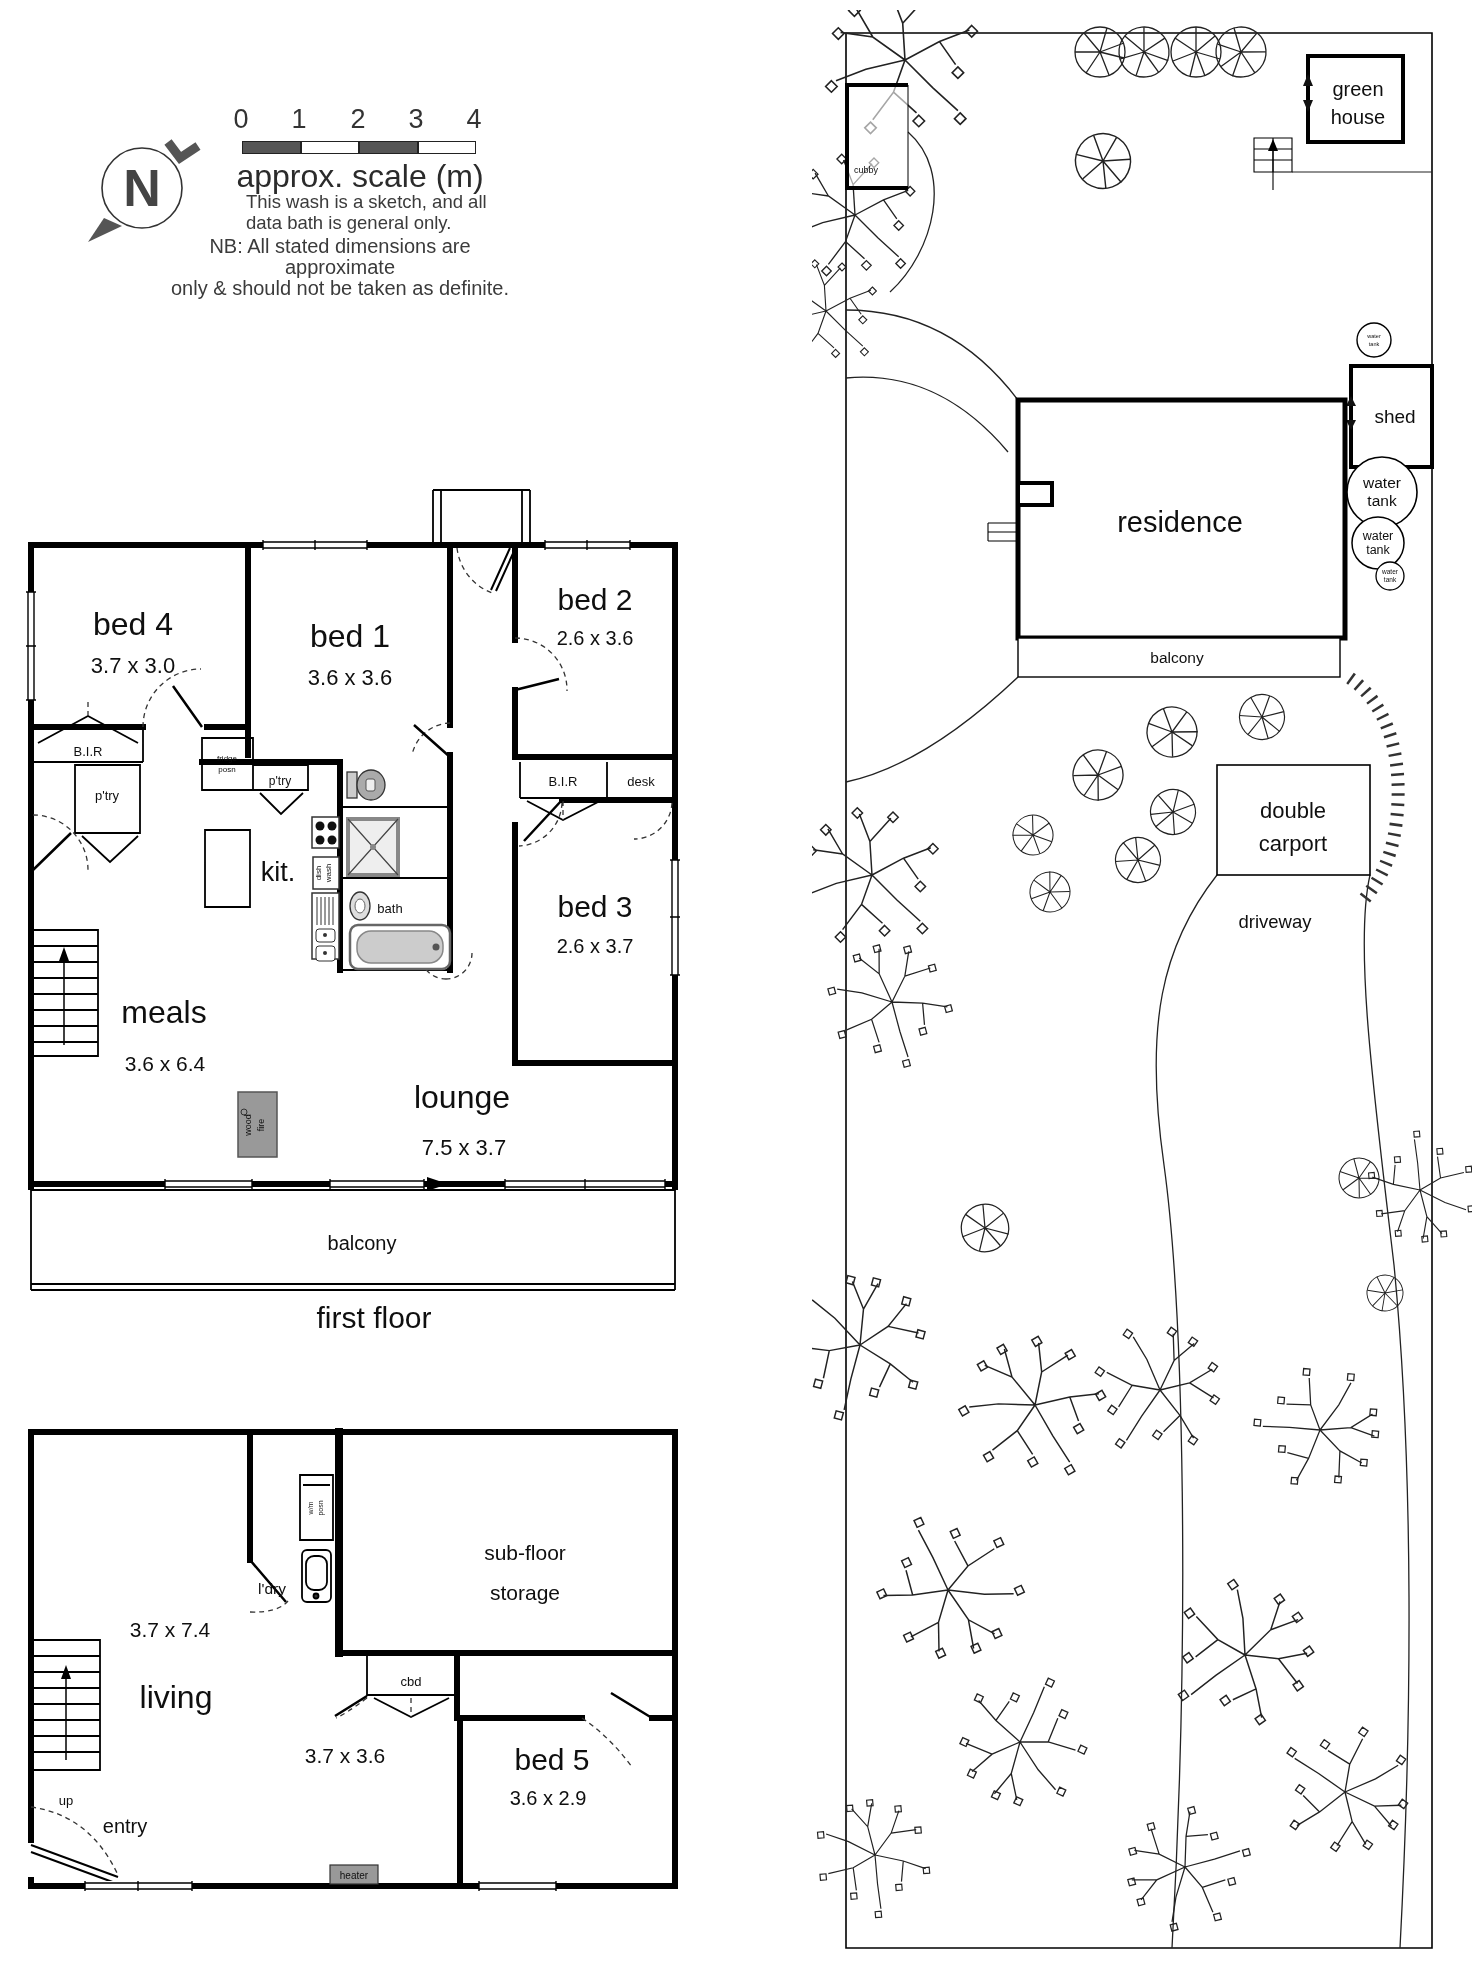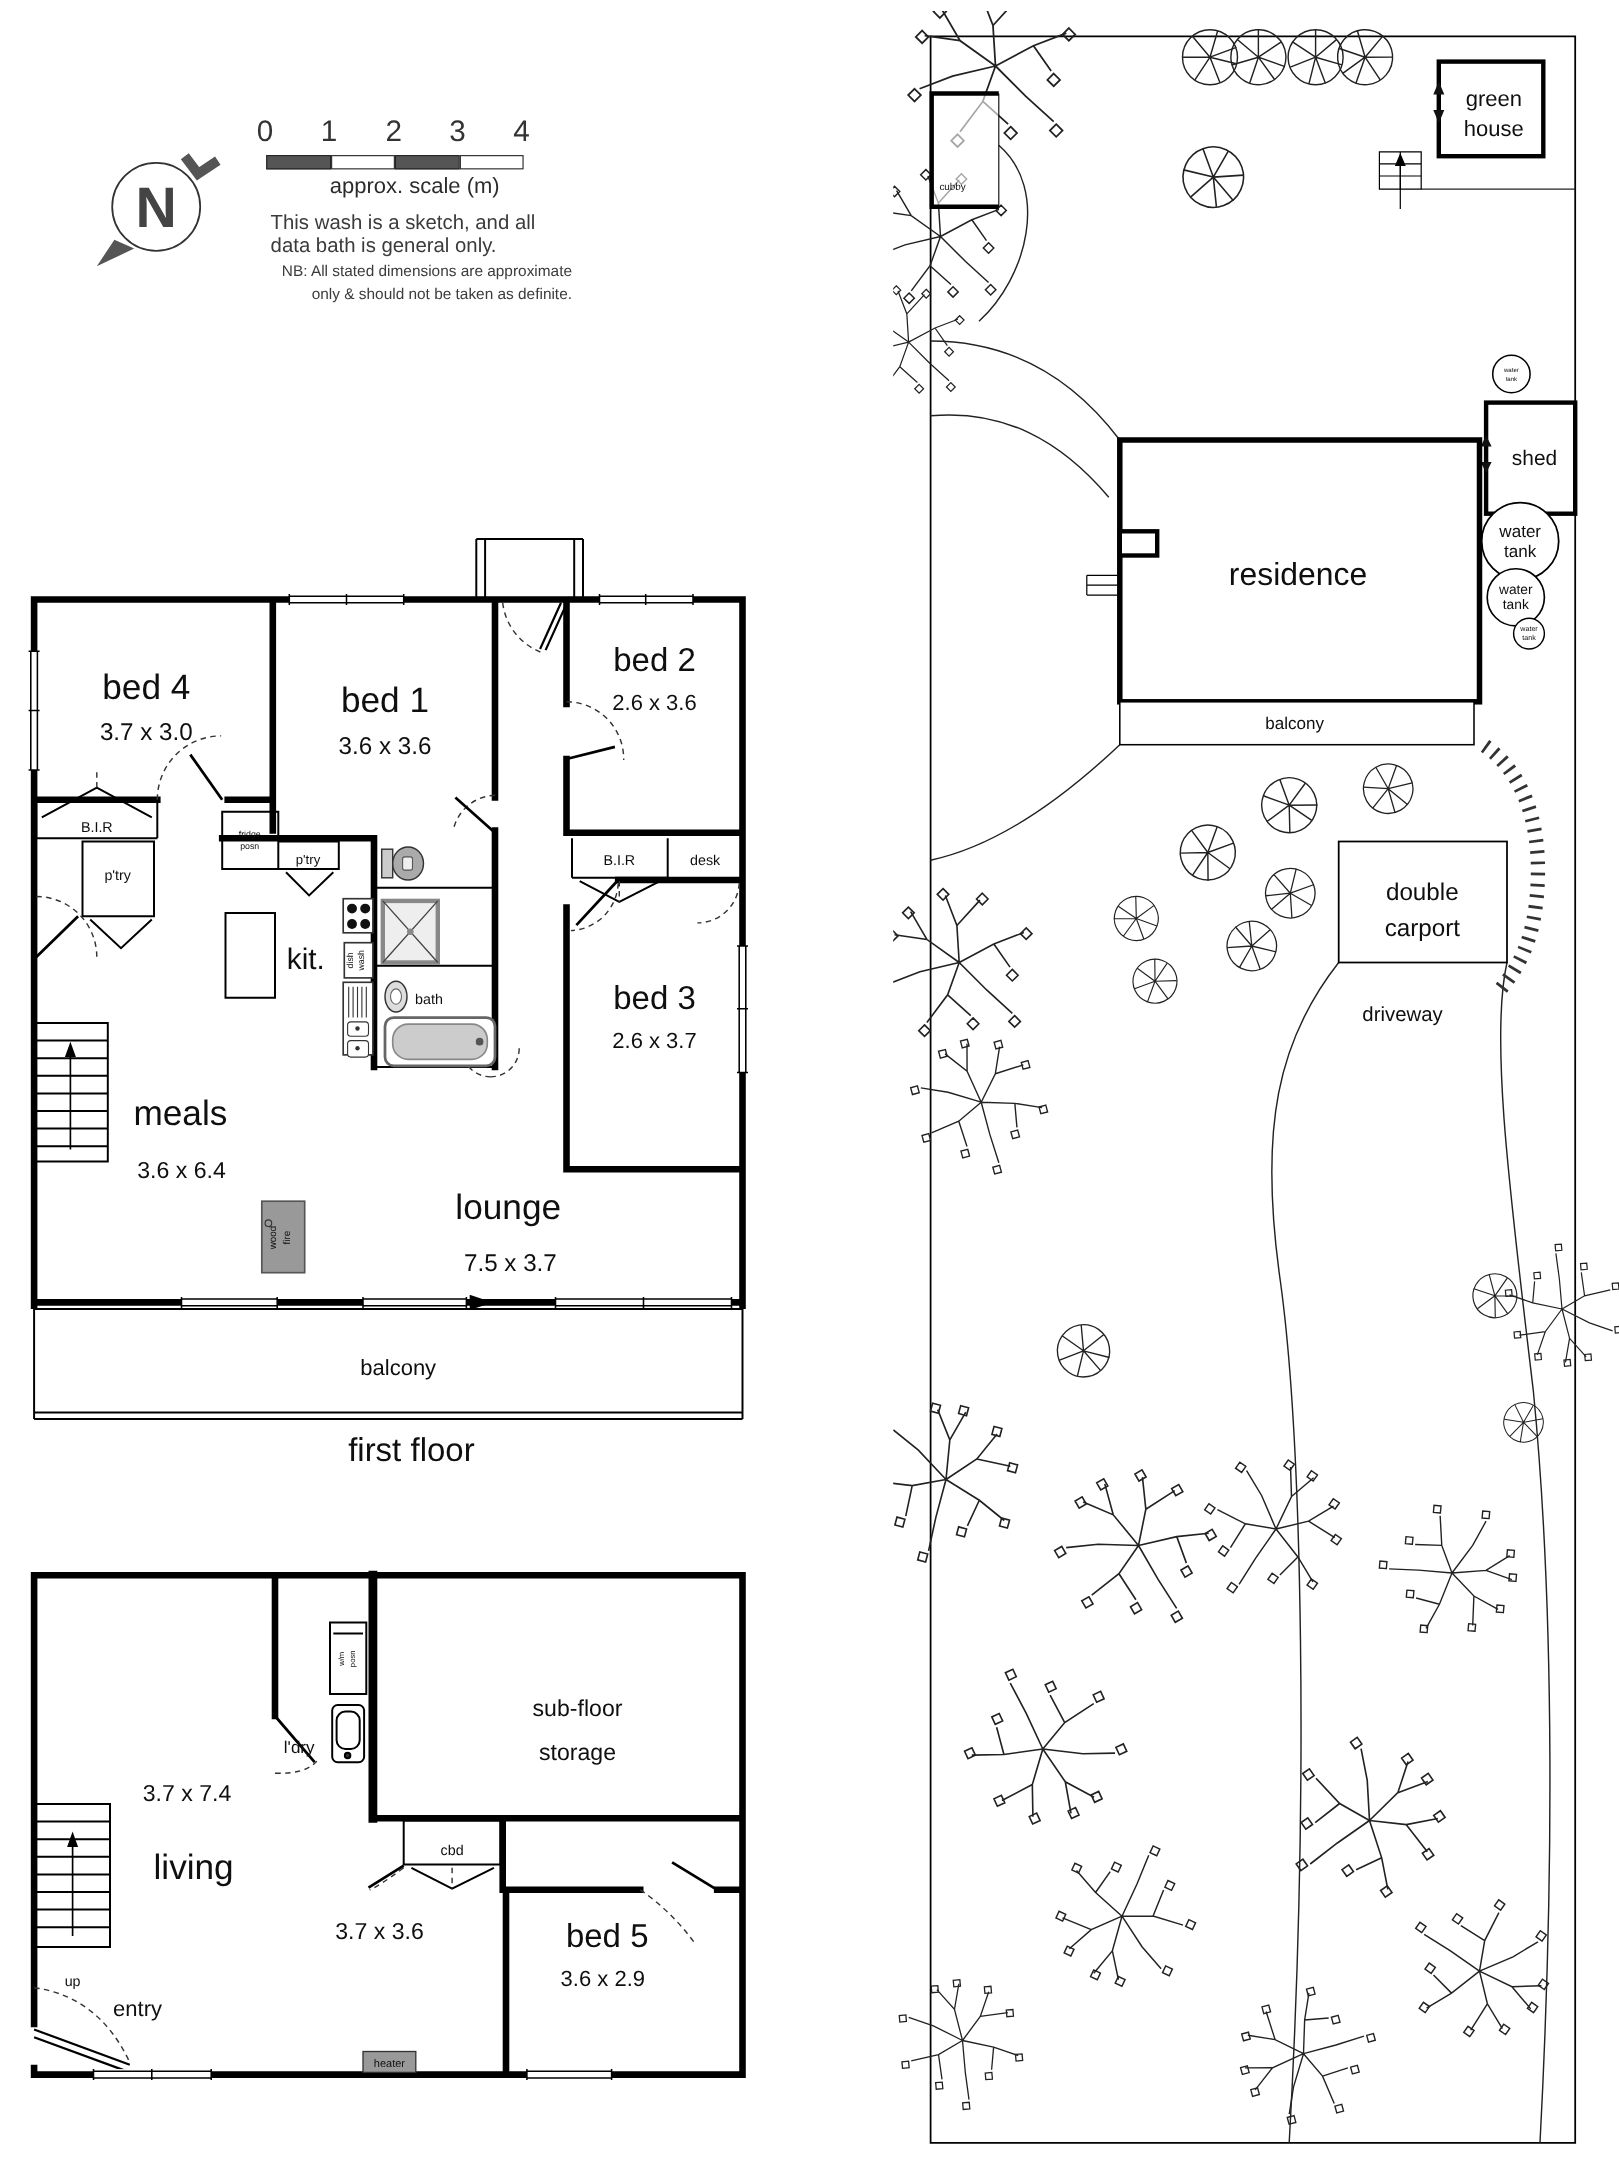--- a/index.html
+++ b/index.html
@@ -3,23 +3,23 @@
 <meta charset="utf-8">
 <style>
   html,body{margin:0;padding:0;background:#fff;}
   #canvas{position:relative;width:1472px;height:1962px;background:#fff;overflow:hidden;
           font-family:"Liberation Sans",sans-serif;color:#111;}
   .abs{position:absolute;}
   .tick{position:absolute;top:104px;font-size:27px;color:#333;transform:translateX(-50%);}
   #scalebar{position:absolute;left:242px;top:141px;width:234px;height:13px;display:flex;}
   .seg{flex:1;border:1px solid #222;box-sizing:border-box;}
   .seg.d{background:#555;} .seg.w{background:#fff;}
-  .scap{position:absolute;left:377px;top:158px;font-size:20px;color:#2b2b2b;transform:translateX(-50%);white-space:nowrap;}
+  .scap{position:absolute;left:360px;top:158px;font-size:32px;color:#2b2b2b;transform:translateX(-50%);white-space:nowrap;}
   .note{position:absolute;left:246px;top:191px;font-size:18.5px;line-height:21px;color:#3b3b3b;}
-  .nb{position:absolute;left:160px;top:236px;width:360px;text-align:right;font-size:14px;line-height:21px;color:#3b3b3b;}
+  .nb{position:absolute;left:160px;top:236px;width:360px;text-align:center;font-size:20px;line-height:21px;color:#3b3b3b;}
   svg text{font-family:"Liberation Sans",sans-serif;fill:#0f0f0f;}
   .t32{font-size:32px;} .t30{font-size:30px;} .t29{font-size:29px;} .t27{font-size:27px;}
   .t22{font-size:22px;} .t21{font-size:21px;} .t20{font-size:20px;} .t19{font-size:19px;}
   .t18{font-size:18.5px;} .t15{font-size:15.5px;} .t13{font-size:13px;} .t125{font-size:12.5px;}
   .t12{font-size:12px;} .t10{font-size:10px;} .t9{font-size:9px;} .t8{font-size:8px;}
   .t7{font-size:7px;} .t65{font-size:6.5px;} .t55{font-size:5.5px;}
 </style>
 </head>
 <body>
 

